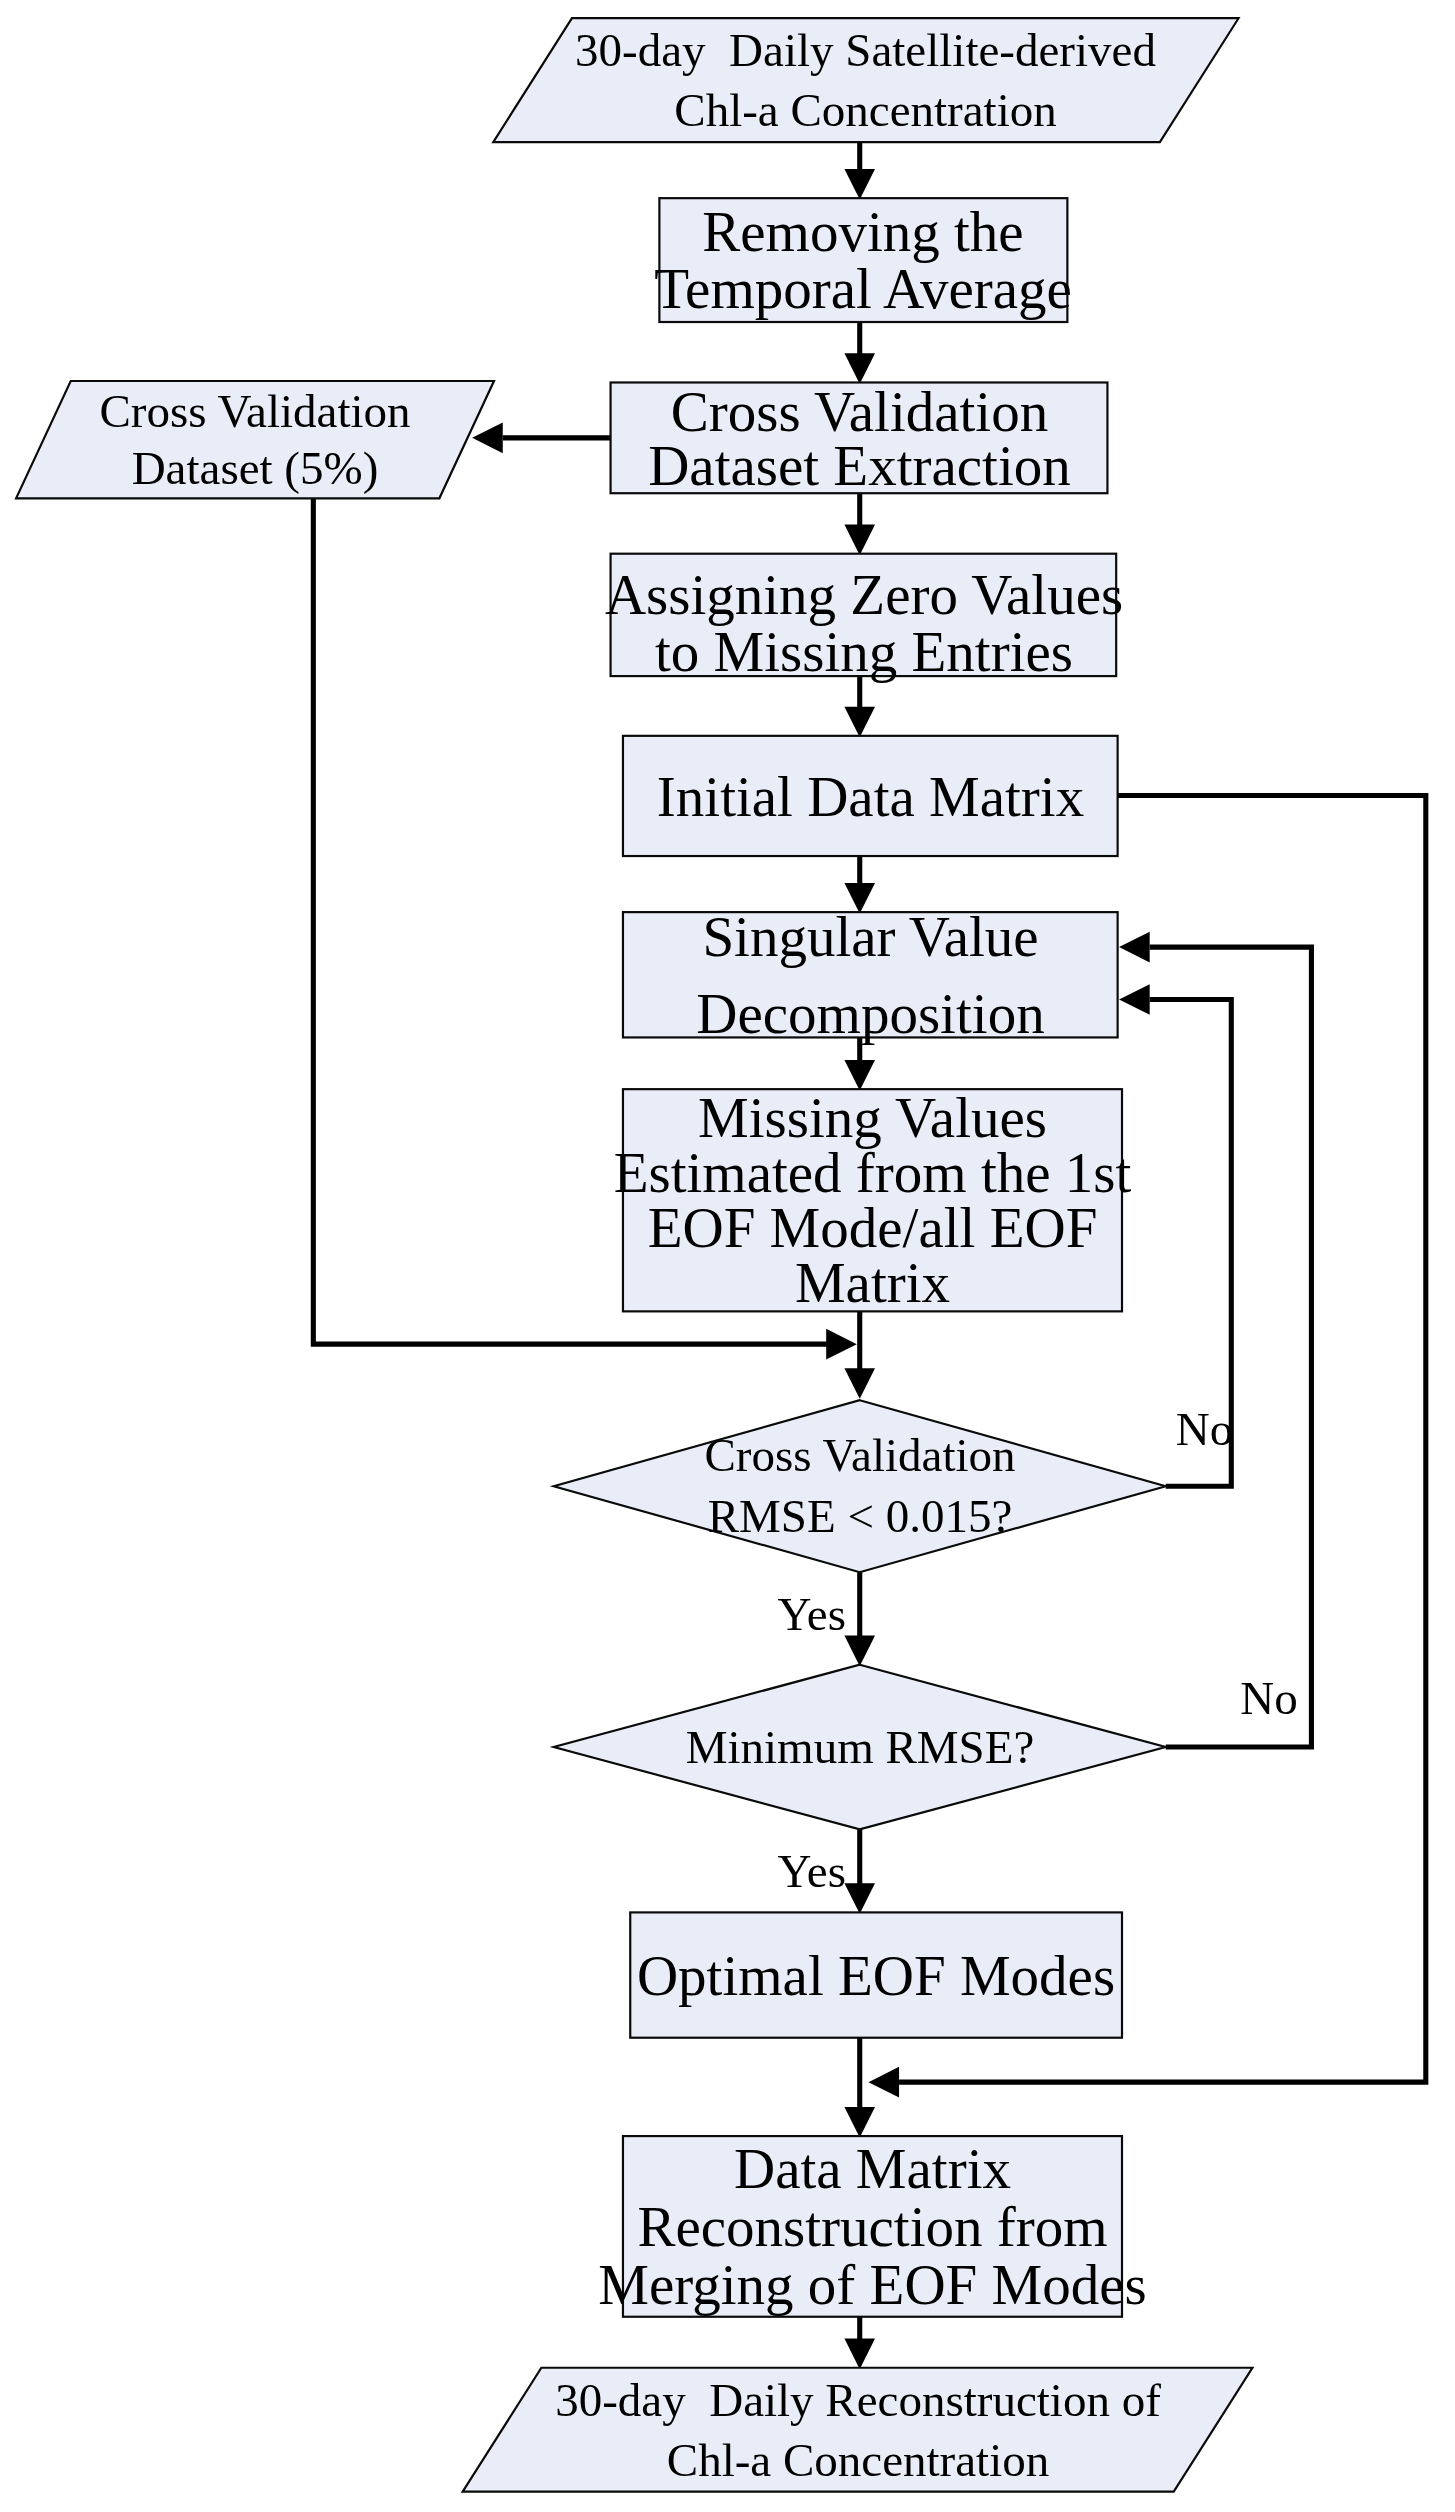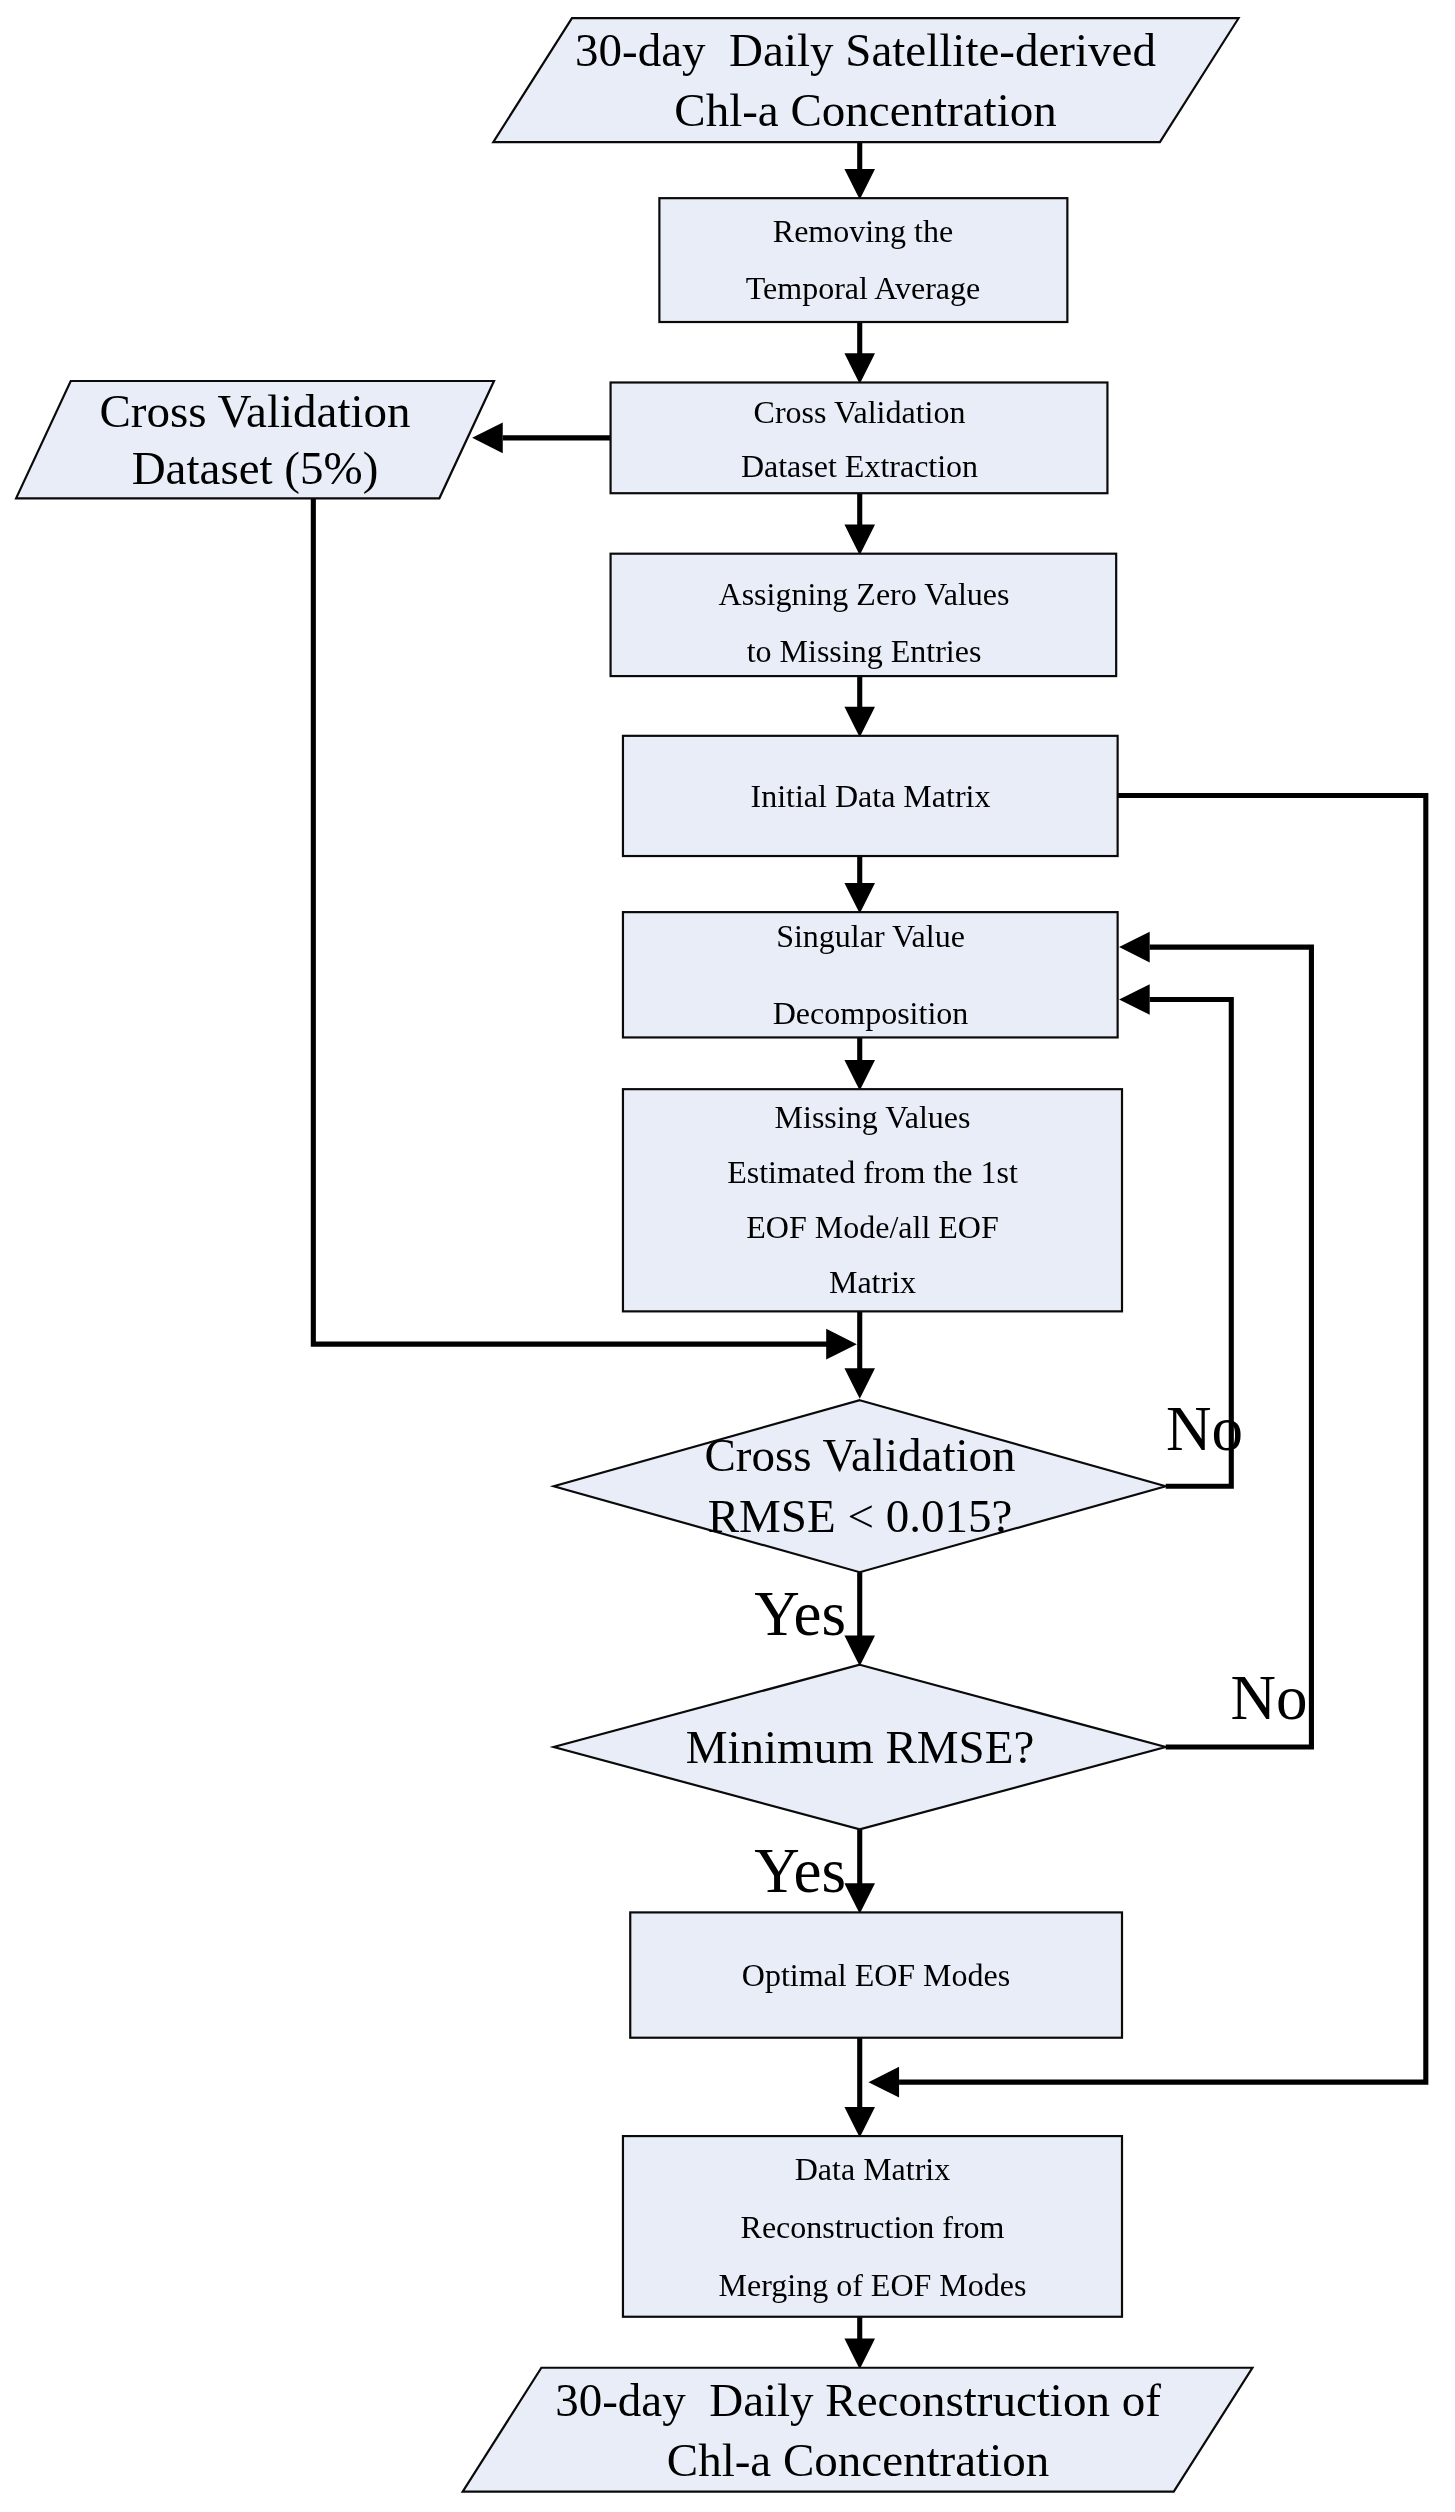--- a/index.html
+++ b/index.html
@@ -23,30 +23,30 @@
   .shape { fill: var(--shape-fill); stroke: var(--shape-border); stroke-width: 3; }
   .edge  { stroke: var(--line); stroke-width: 7; fill: none; }
   .head  { fill: var(--line); stroke: none; }
   .node-text {
     position: absolute;
     display: flex;
     flex-direction: column;
     align-items: center;
     justify-content: center;
     text-align: center;
-    font-size: 32px;
+    font-size: 57px;
     line-height: 57px;
     color: var(--text);
   }
   .node-line { white-space: pre; display: block; }
   .para-text   { font-size: 47px; line-height: 60px; align-items: center; }
   .diamond-text{ font-size: 47px; line-height: 61px; }
   .edge-label {
     position: absolute;
-    font-size: 63px;
+    font-size: 47px;
     line-height: 52px;
     color: var(--text);
     white-space: pre;
   }
   .align-right { text-align: right; }
   .align-center { text-align: center; }
 </style>
 </head>
 <body>
 

